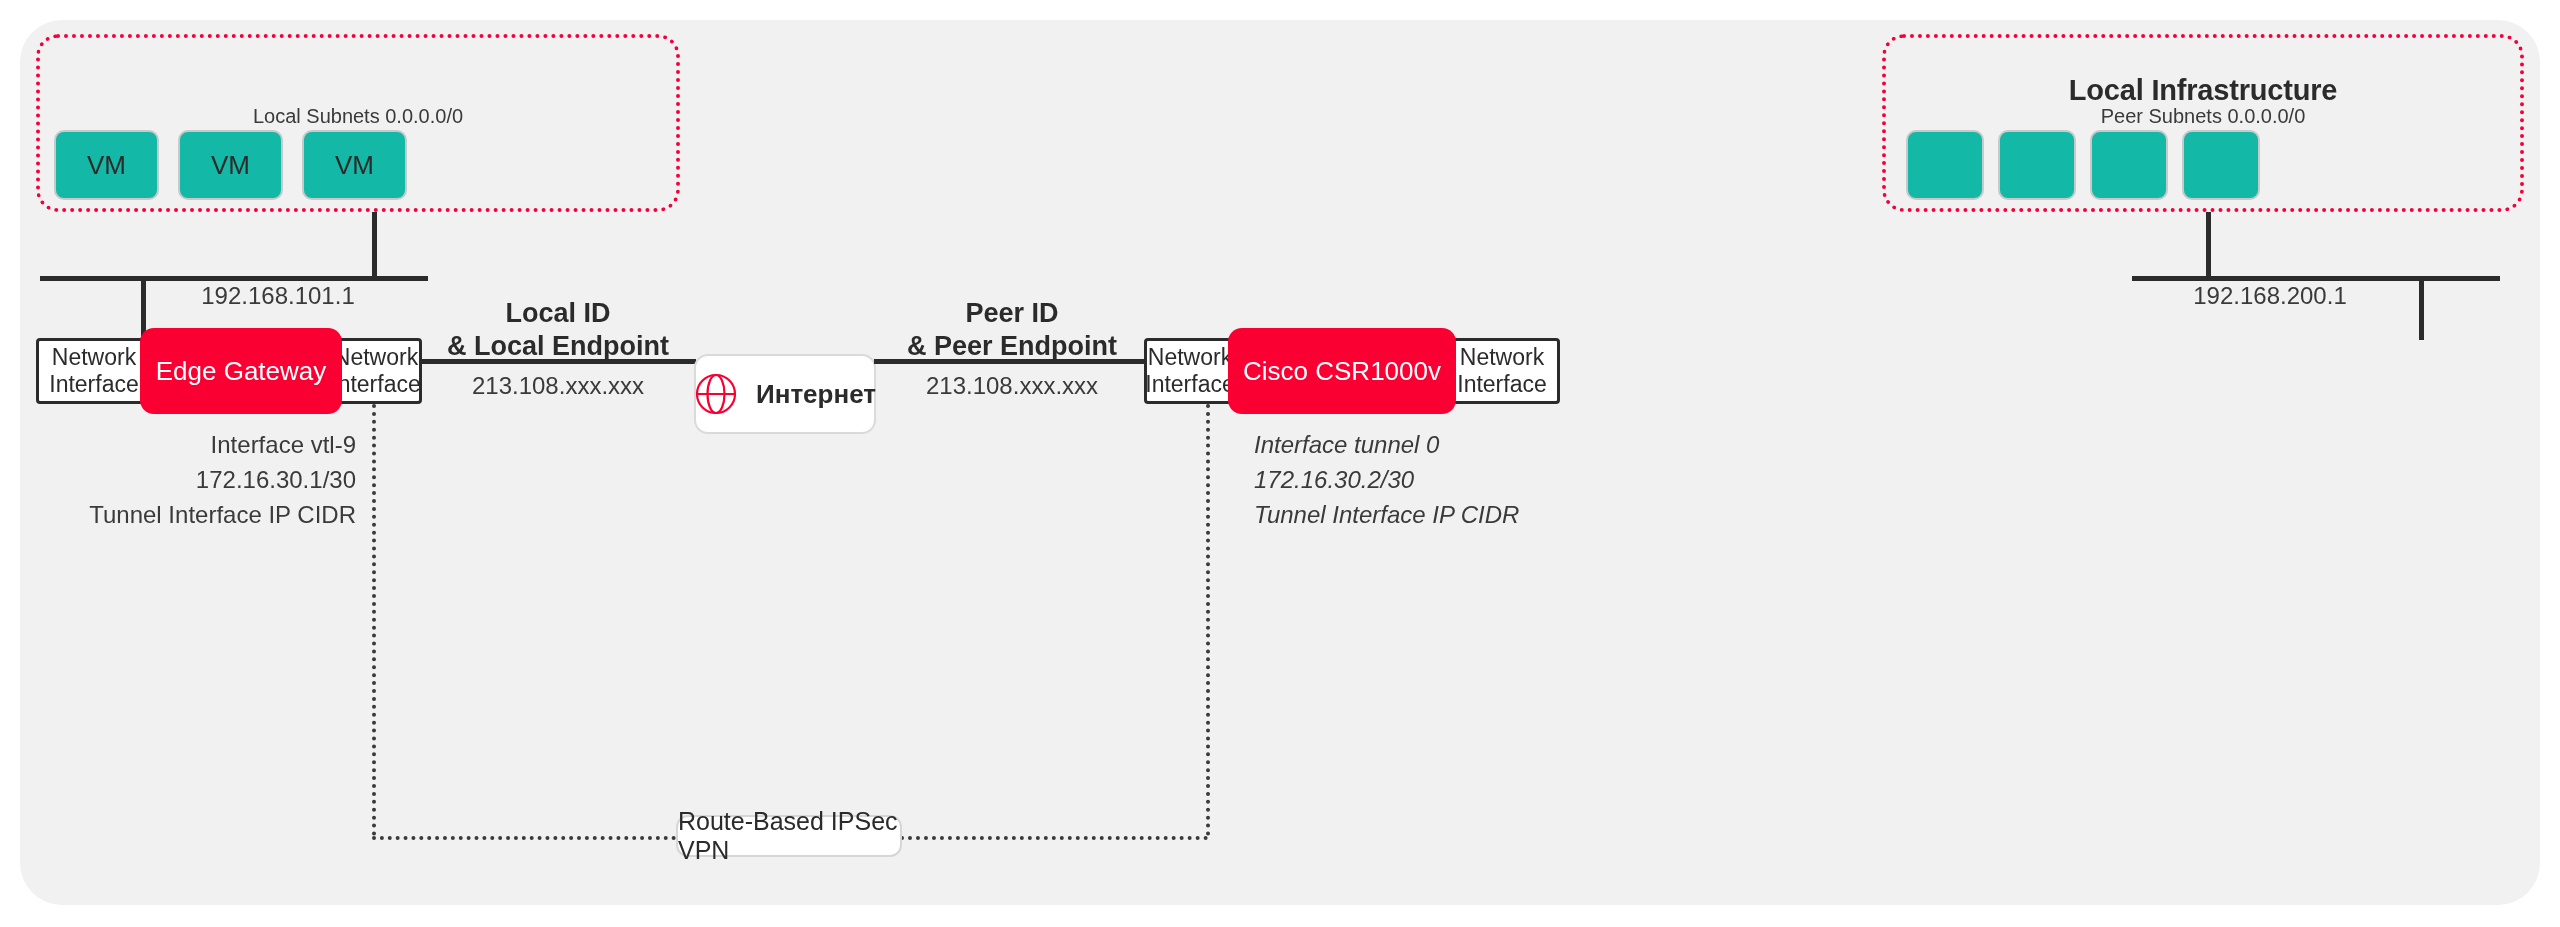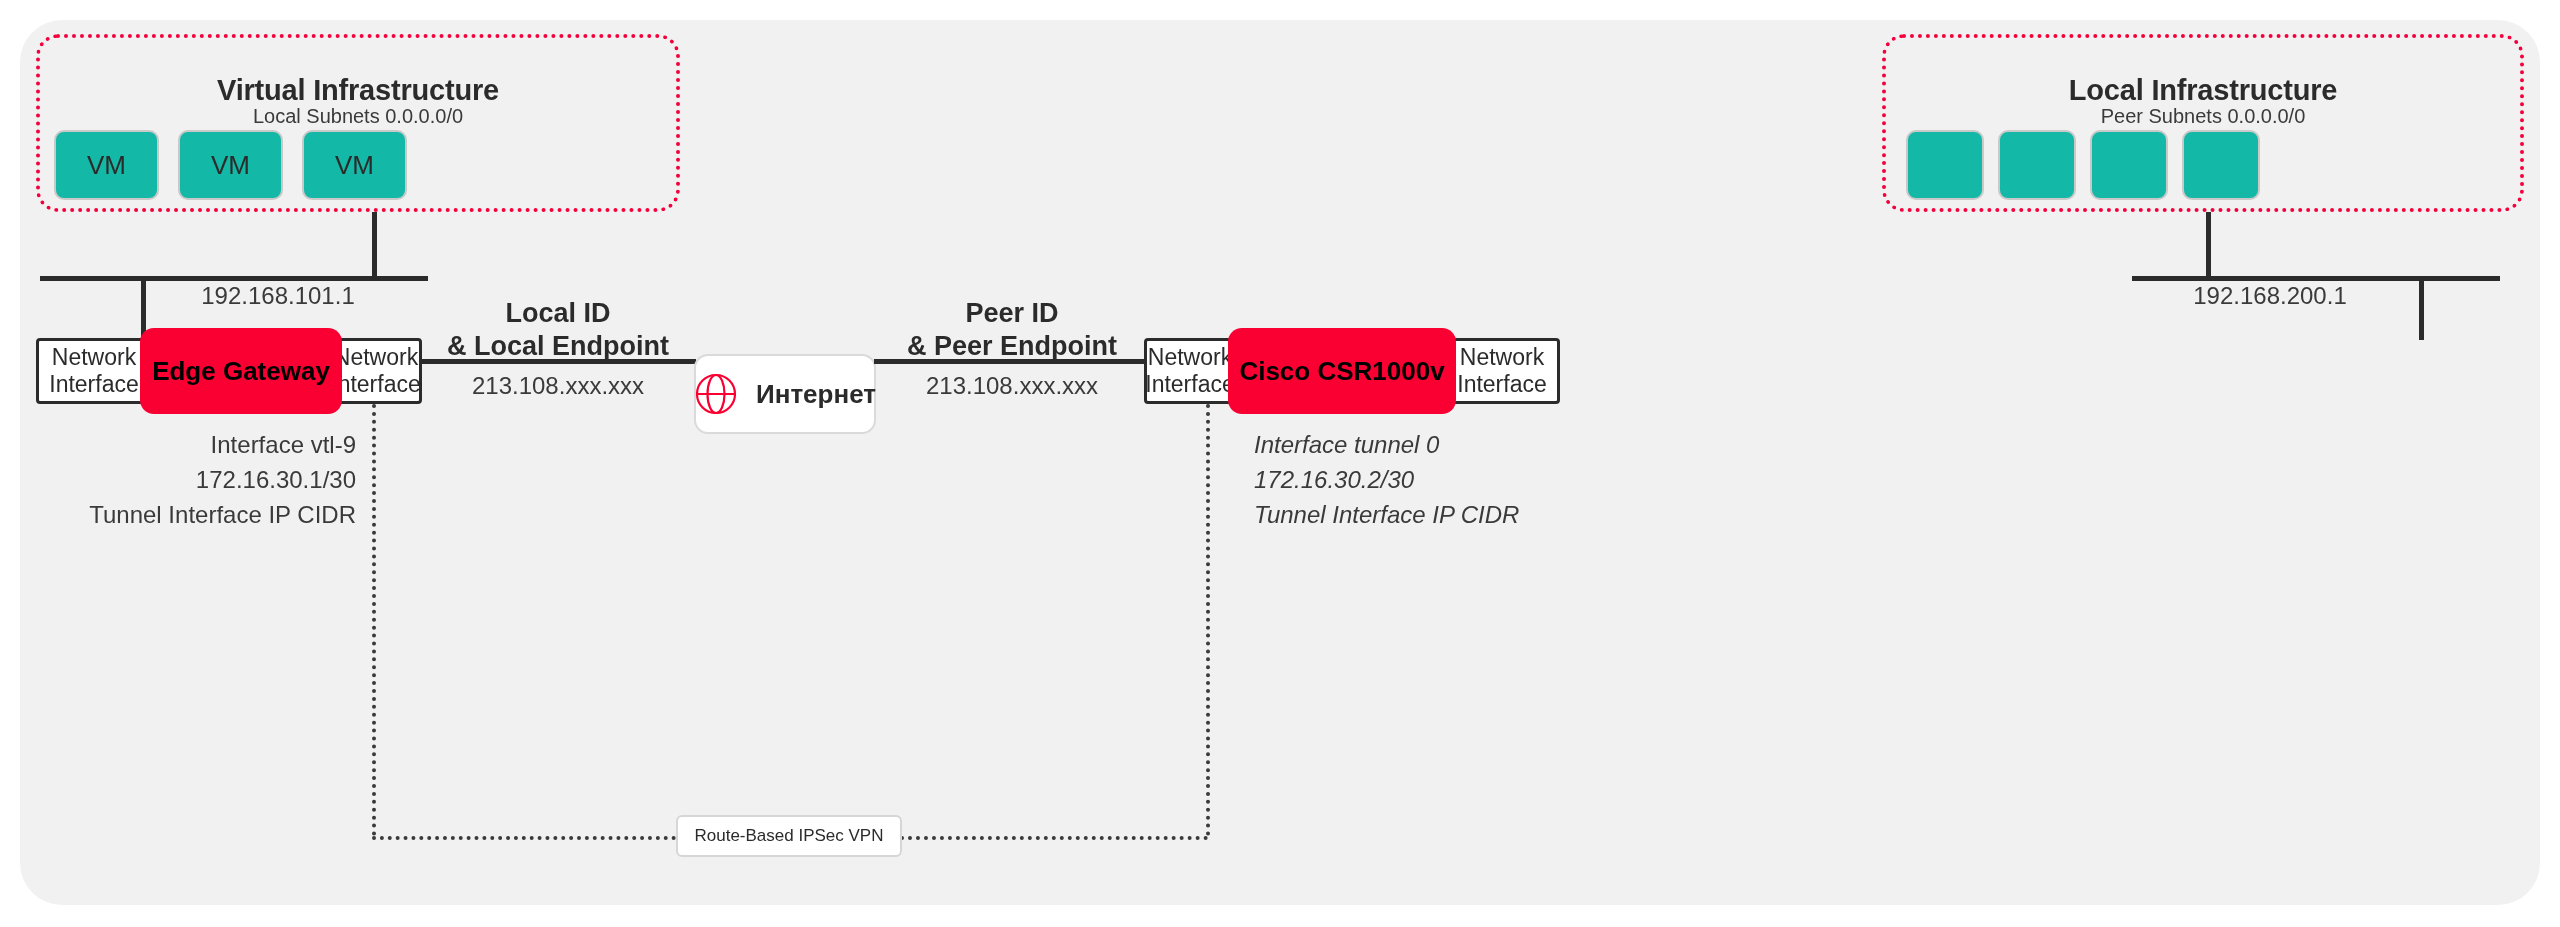--- a/index.html
+++ b/index.html
@@ -106,22 +106,22 @@
 
   
   .device {
     position: absolute;
     background: #FA0032;
     border-radius: 14px;
     box-sizing: border-box;
     display: flex;
     align-items: center;
     justify-content: center;
-    color: #000000;
-    font-weight: bold;
+    color: #ffffff;
+    font-weight: normal;
     font-size: 26px;
     z-index: 3;
   }
 
   
   .inet {
     position: absolute;
     background: #ffffff;
     border: 2px solid #DADADA;
     border-radius: 14px;
@@ -133,26 +133,26 @@
     font-weight: bold;
     font-size: 26px;
     color: #2B2B2B;
   }
 
   
   .vpn {
     position: absolute;
     background: #ffffff;
     border: 2px solid #D6D6D6;
-    border-radius: 6px;
-    box-sizing: border-box;
-    display: flex;
-    align-items: center;
-    justify-content: center;
-    font-size: 17px;
+    border-radius: 12px;
+    box-sizing: border-box;
+    display: flex;
+    align-items: center;
+    justify-content: center;
+    font-size: 25px;
     color: #2B2B2B;
     z-index: 4;
   }
 
   
   .ip-label {
     position: absolute;
     font-size: 24px;
     color: #3A3A3A;
     text-align: center;
@@ -174,21 +174,20 @@
   .tunnel-text.right-align { text-align: right; }
   .tunnel-text.left-align  { text-align: left; }
 </style>
 </head>
 <body>
 
 <div id="stage">
   <div id="canvas">
 
     <div class="zone" style="left:16px; top:14px; width:644px; height:178px;">
-      <div class="zone-title" style="top:36px;">Virtual Infrastructure</div>
       <div class="zone-sub" style="top:67px;">Local Subnets 0.0.0.0/0</div>
     </div>
     <div class="node-box" style="left:34px; top:110px; width:105px; height:70px;">
       <span>VM</span>
     </div>
     <div class="node-box" style="left:158px; top:110px; width:105px; height:70px;">
       <span>VM</span>
     </div>
     <div class="node-box" style="left:282px; top:110px; width:105px; height:70px;">
       <span>VM</span>

